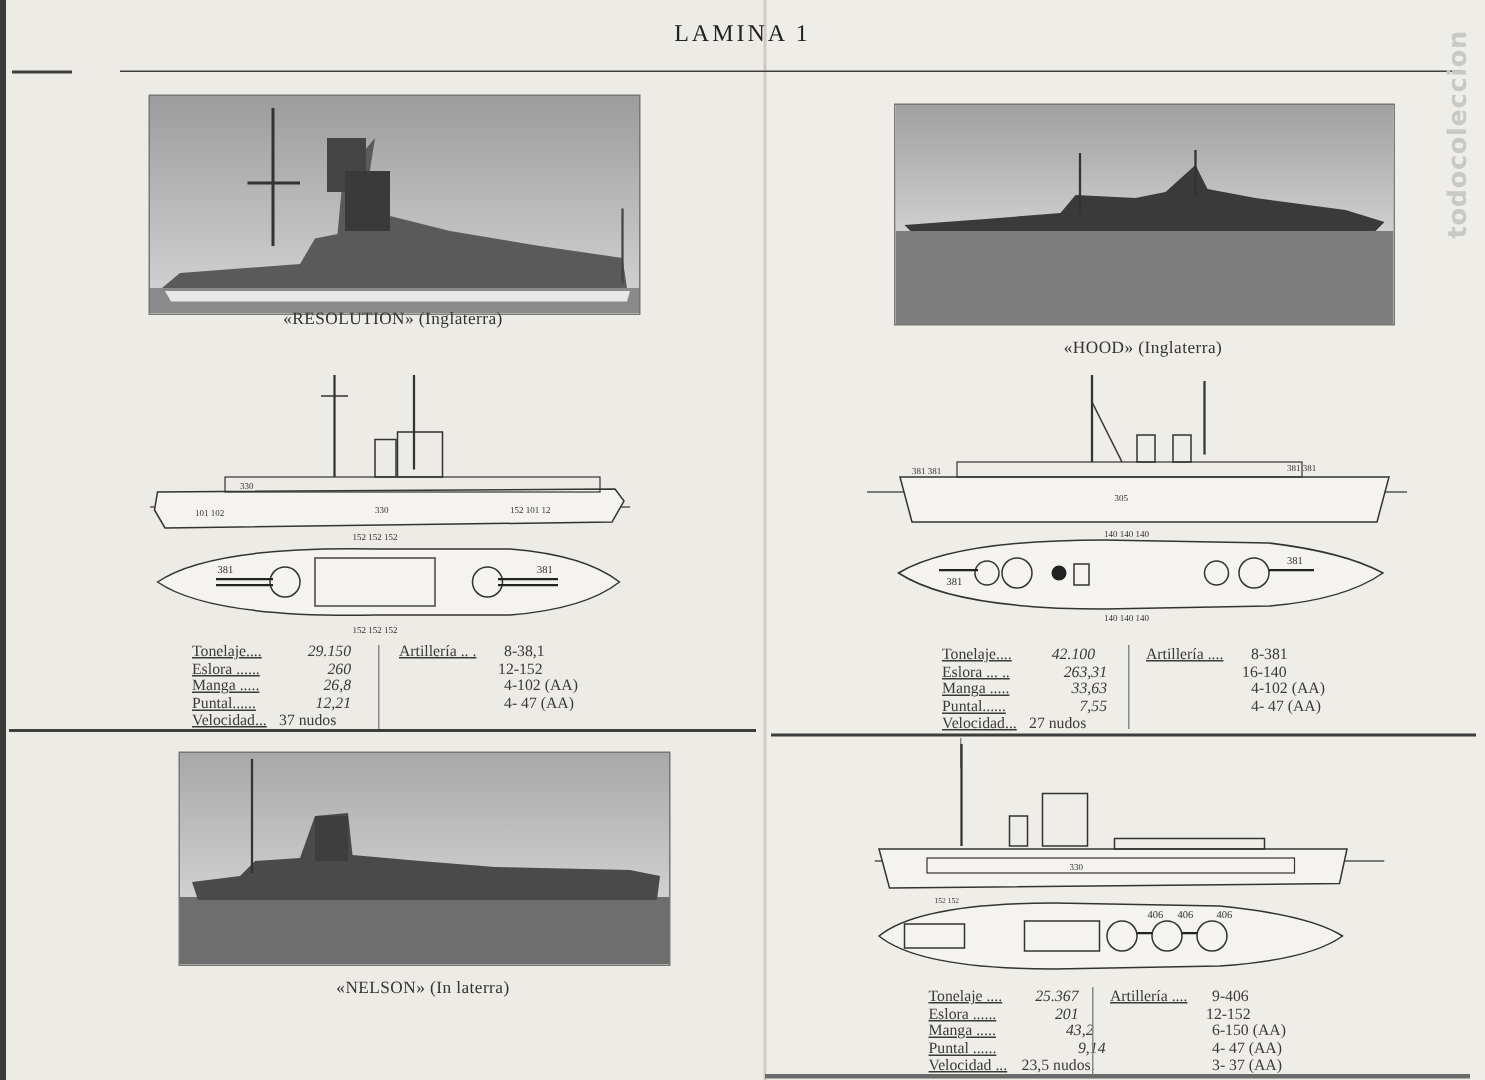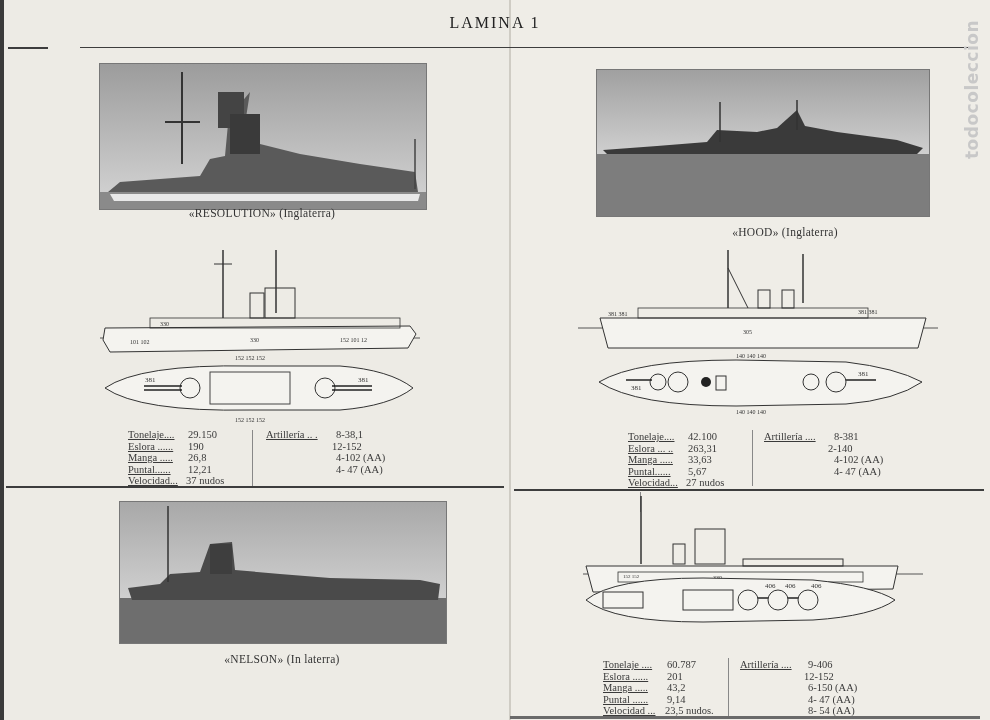--- a/index.html
+++ b/index.html
@@ -10,21 +10,21 @@
   .fold{position:absolute;left:509px;top:0;width:2px;height:720px;background:#cfccc4;}
   .rule{position:absolute;height:2px;background:#3d3d3d;}
   .title{position:absolute;top:14px;left:0;width:990px;text-align:center;font-size:16px;letter-spacing:2px;color:#222;}
   .watermark{position:absolute;right:8px;top:20px;writing-mode:vertical-rl;transform:rotate(180deg);font-family:"DejaVu Sans",sans-serif;font-weight:bold;font-size:17px;color:#c8c8c8;letter-spacing:0.5px;}
   .photo{position:absolute;border:1px solid #777;overflow:hidden;}
   .caption{position:absolute;font-size:11.5px;text-align:center;color:#333;letter-spacing:0.3px;}
   .specs{position:absolute;font-size:10.5px;line-height:11.5px;color:#3a3a3a;}
   .specs .col{position:absolute;top:0;}
   .specs .row{display:flex;white-space:nowrap;}
   .specs .lbl{display:inline-block;text-decoration:underline;}
-  .specs .val{display:inline-block;}
+  .specs .val{display:inline-block;text-align:right;font-style:italic;}
   .vsep{position:absolute;width:1px;background:#888;}
   svg{display:block;}
 </style>
 </head>
 <body>
 
 <div class="page left"></div>
 <div class="page right"></div>
 <div class="fold"></div>
 
@@ -88,21 +88,21 @@
 </div>
 
 <div class="specs" style="left:128px;top:429px;width:280px;height:60px;">
   <div class="col" style="left:0;">
     <div class="row">
         <span class="lbl" style="width:60px">Tonelaje....</span>
         <span class="val" style="width:46px">29.150</span>
       </div>
     <div class="row">
         <span class="lbl" style="width:60px">Eslora ......</span>
-        <span class="val" style="width:46px">190</span>
+        <span class="val" style="width:46px">260</span>
       </div>
     <div class="row">
         <span class="lbl" style="width:60px">Manga .....</span>
         <span class="val" style="width:46px">26,8</span>
       </div>
     <div class="row">
         <span class="lbl" style="width:60px">Puntal......</span>
         <span class="val" style="width:46px">12,21</span>
       </div>
     <div class="row">
@@ -140,21 +140,21 @@
         </linearGradient>
       </defs>
     <rect width="332" height="84" fill="url(#sk2)"></rect>
     <rect y="84" width="332" height="62" fill="#777"></rect>
     <rect y="84" width="332" height="62" fill="#888" opacity="0.4"></rect>
     <path d="M6 80 L60 76 L110 72 L120 60 L160 62 L180 58 L200 40 L208 56 L240 62 L300 70 L326 78 L320 84 L10 84 Z" fill="#3a3a3a"></path>
     <line x1="123" y1="32" x2="123" y2="72" stroke="#333" stroke-width="1.5"></line>
     <line x1="200" y1="30" x2="200" y2="60" stroke="#333" stroke-width="1.5"></line>
   </svg>
 </div>
-<div class="caption" style="left:619px;top:226px;width:332px;">«HOOD» (Inglaterra)</div>
+<div class="caption" style="left:596px;top:226px;width:332px;">«HOOD» (Inglaterra)</div>
 
 <div style="position:absolute;left:578px;top:248px;">
   <svg width="360" height="105" viewBox="0 0 360 105">
     <line x1="0" y1="80" x2="360" y2="80" stroke="#555"></line>
     <path d="M22 70 L348 70 L340 100 L30 100 Z" fill="#f4f3ef" stroke="#333"></path>
     <rect x="60" y="60" width="230" height="10" fill="none" stroke="#333" stroke-width="0.8"></rect>
     <line x1="150" y1="2" x2="150" y2="60" stroke="#333" stroke-width="1.5"></line>
     <line x1="150" y1="20" x2="170" y2="60" stroke="#333"></line>
     <line x1="225" y1="6" x2="225" y2="55" stroke="#333" stroke-width="1.5"></line>
     <rect x="180" y="42" width="12" height="18" fill="none" stroke="#333"></rect>
@@ -191,35 +191,35 @@
     <div class="row">
         <span class="lbl" style="width:60px">Eslora ... ..</span>
         <span class="val" style="width:50px">263,31</span>
       </div>
     <div class="row">
         <span class="lbl" style="width:60px">Manga .....</span>
         <span class="val" style="width:50px">33,63</span>
       </div>
     <div class="row">
         <span class="lbl" style="width:60px">Puntal......</span>
-        <span class="val" style="width:50px">5,67</span>
+        <span class="val" style="width:50px">7,55</span>
       </div>
     <div class="row">
         <span class="lbl" style="width:58px">Velocidad...</span>
         <span>27 nudos</span>
       </div>
   </div>
   <div class="col" style="left:136px;">
     <div class="row">
         <span class="lbl" style="width:70px">Artillería ....</span>
         <span>8-381</span>
       </div>
     <div class="row">
         <span style="width:64px;display:inline-block"></span>
-        <span>2-140</span>
+        <span>16-140</span>
       </div>
     <div class="row">
         <span style="width:70px;display:inline-block"></span>
         <span>4-102 (AA)</span>
       </div>
     <div class="row">
         <span style="width:70px;display:inline-block"></span>
         <span>4- 47 (AA)</span>
       </div>
   </div>
@@ -252,42 +252,42 @@
     <line x1="0" y1="80" x2="340" y2="80" stroke="#555"></line>
     <path d="M3 72 L315 72 L310 95 L10 98 Z" fill="#f4f3ef" stroke="#333"></path>
     <rect x="35" y="78" width="245" height="10" fill="none" stroke="#333" stroke-width="0.8"></rect>
     <line x1="58" y1="2" x2="58" y2="70" stroke="#333" stroke-width="1.5"></line>
     <rect x="90" y="50" width="12" height="20" fill="none" stroke="#333"></rect>
     <rect x="112" y="35" width="30" height="35" fill="none" stroke="#333"></rect>
     <rect x="160" y="65" width="100" height="7" fill="none" stroke="#333"></rect>
     <text x="130" y="86" font-size="6" fill="#333">330</text>
   </svg>
 </div>
-<div style="position:absolute;left:583px;top:572px;">
+<div style="position:absolute;left:583px;top:596px;">
   <svg width="315" height="56" viewBox="0 0 315 56">
     <path d="M3 28 Q30 6 120 6 L230 8 Q290 14 312 28 Q290 44 230 48 L120 50 Q30 50 3 28 Z" fill="#f4f3ef" stroke="#333"></path>
     <rect x="20" y="20" width="40" height="16" fill="none" stroke="#333"></rect>
     <rect x="100" y="18" width="50" height="20" fill="none" stroke="#333"></rect>
     <circle cx="165" cy="28" r="10" fill="none" stroke="#333"></circle>
     <circle cx="195" cy="28" r="10" fill="none" stroke="#333"></circle>
     <circle cx="225" cy="28" r="10" fill="none" stroke="#333"></circle>
     <line x1="175" y1="26" x2="185" y2="26" stroke="#222" stroke-width="1.5"></line>
     <line x1="205" y1="26" x2="215" y2="26" stroke="#222" stroke-width="1.5"></line>
     <text x="182" y="16" font-size="7" fill="#333">406</text>
     <text x="202" y="16" font-size="7" fill="#333">406</text>
     <text x="228" y="16" font-size="7" fill="#333">406</text>
     <text x="40" y="6" font-size="5" fill="#333">152  152</text>
   </svg>
 </div>
 
 <div class="specs" style="left:603px;top:659px;width:280px;height:60px;">
-  <div class="col" style="left:0;">
+  <div class="col" style="left:16px;">
     <div class="row">
         <span class="lbl" style="width:64px">Tonelaje ....</span>
-        <span class="val" style="width:36px">60.787</span>
+        <span class="val" style="width:36px">25.367</span>
       </div>
     <div class="row">
         <span class="lbl" style="width:64px">Eslora ......</span>
         <span class="val" style="width:36px">201</span>
       </div>
     <div class="row">
         <span class="lbl" style="width:64px">Manga .....</span>
         <span class="val" style="width:46px">43,2</span>
       </div>
     <div class="row">
@@ -311,19 +311,19 @@
     <div class="row">
         <span style="width:68px;display:inline-block"></span>
         <span>6-150 (AA)</span>
       </div>
     <div class="row">
         <span style="width:68px;display:inline-block"></span>
         <span>4- 47 (AA)</span>
       </div>
     <div class="row">
         <span style="width:68px;display:inline-block"></span>
-        <span>8- 54 (AA)</span>
+        <span>3- 37 (AA)</span>
       </div>
   </div>
 </div>
 <div class="vsep" style="left:728px;top:658px;height:60px;"></div>
 
 <div class="rule" style="left:510px;top:716px;width:470px;height:3px;background:#6a6a6a;"></div>
 
 </body></html>

